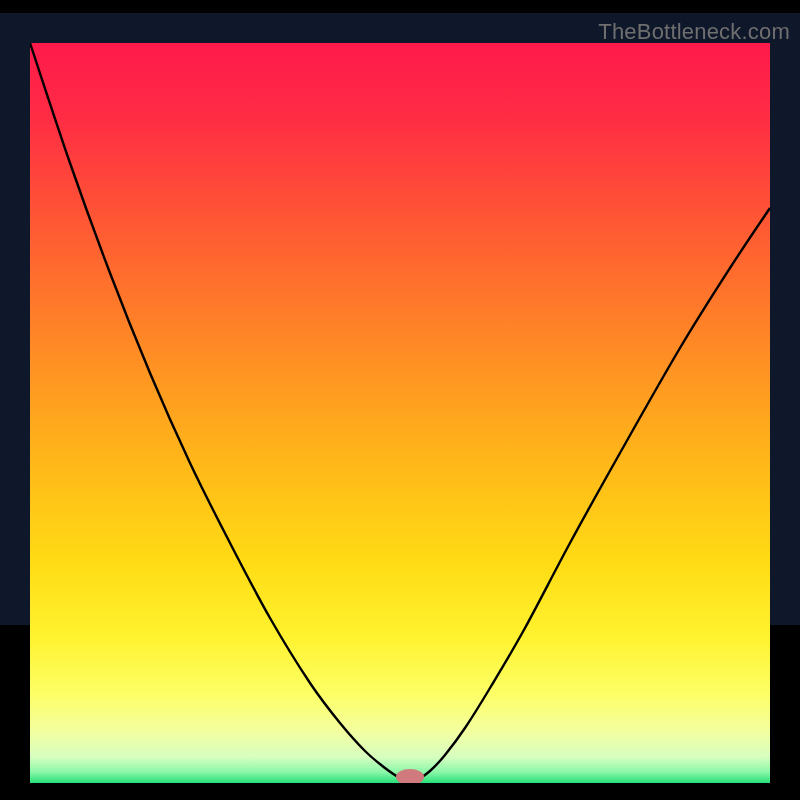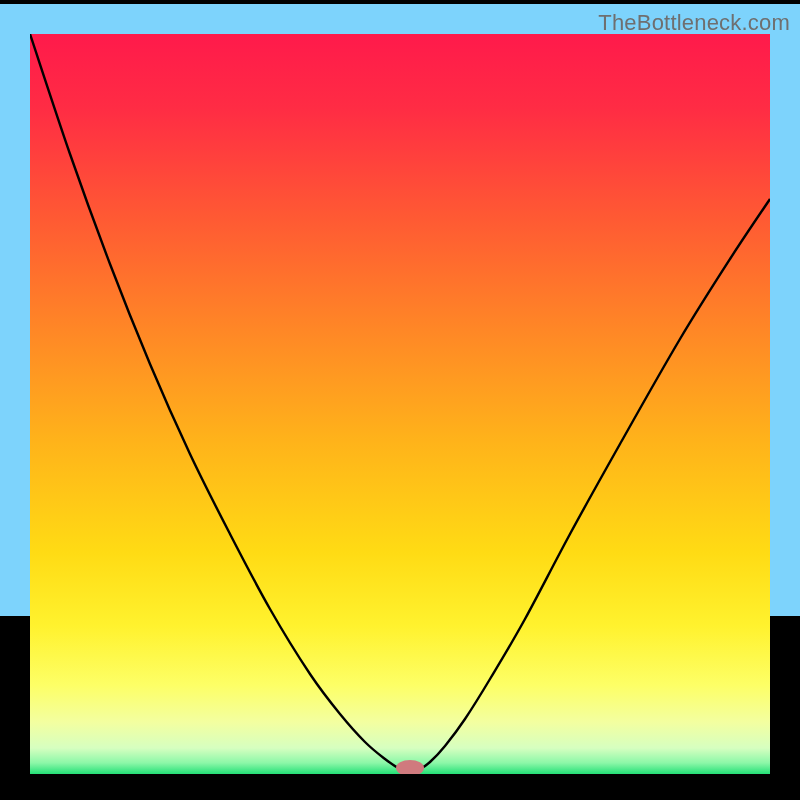--- a/index.html
+++ b/index.html
@@ -6,23 +6,23 @@
     margin: 0;
     padding: 0;
     width: 800px;
     height: 800px;
     overflow: hidden;
     background: #000;
     font-family: Arial, Helvetica, sans-serif;
   }
   .frame {
     position: absolute;
-    left: 0; top: 4px;
+    left: 0; top: 13px;
     width: 800px; height: 612px;
-    background: #7dd3fc;
+    background: #0f172a;
   }
   .plot {
     position: absolute;
     left: 30px;
     top: 30px;
     width: 740px;
     height: 740px;
     overflow: hidden;
   }
   .watermark {

